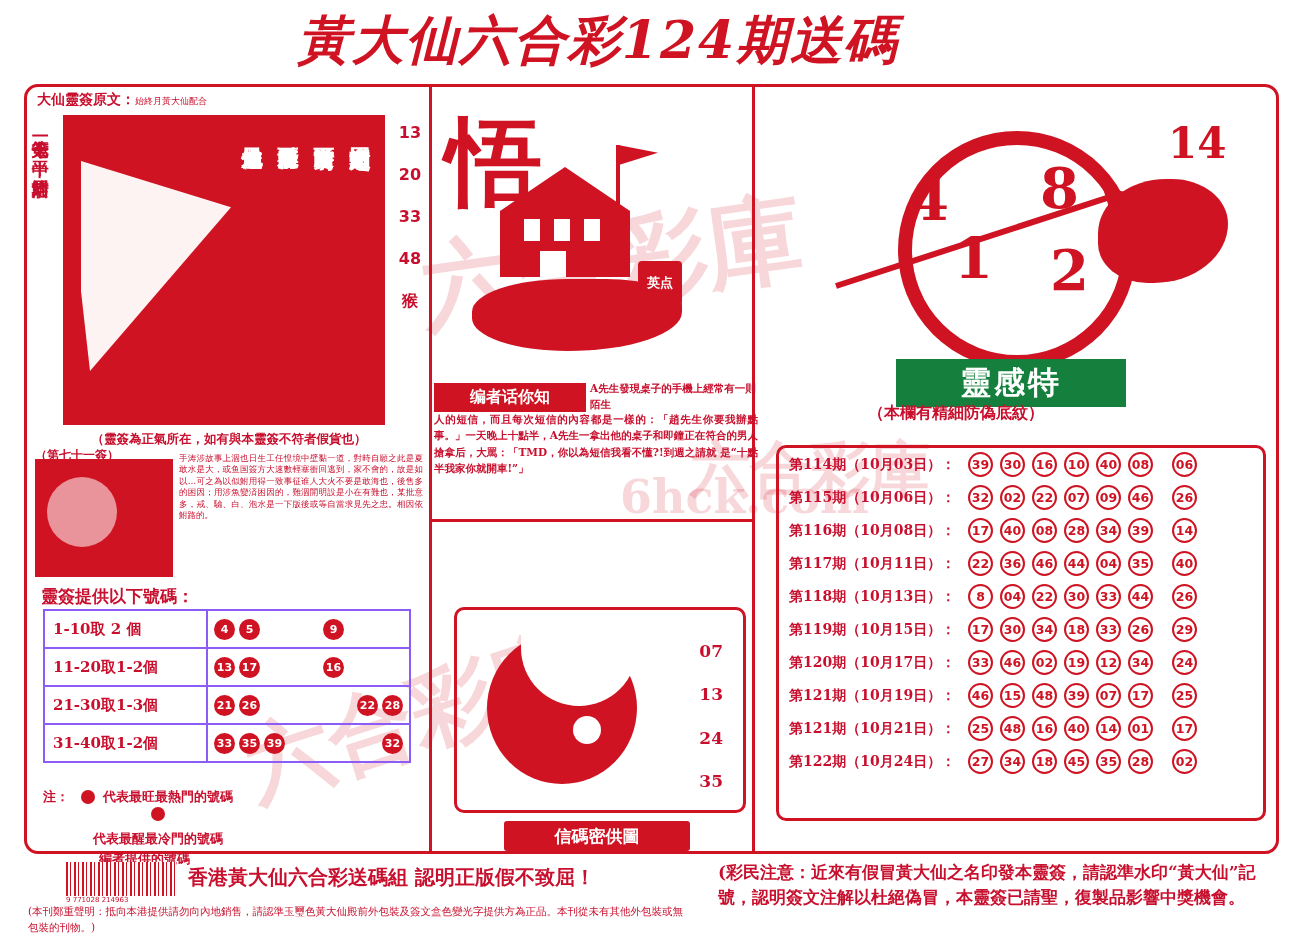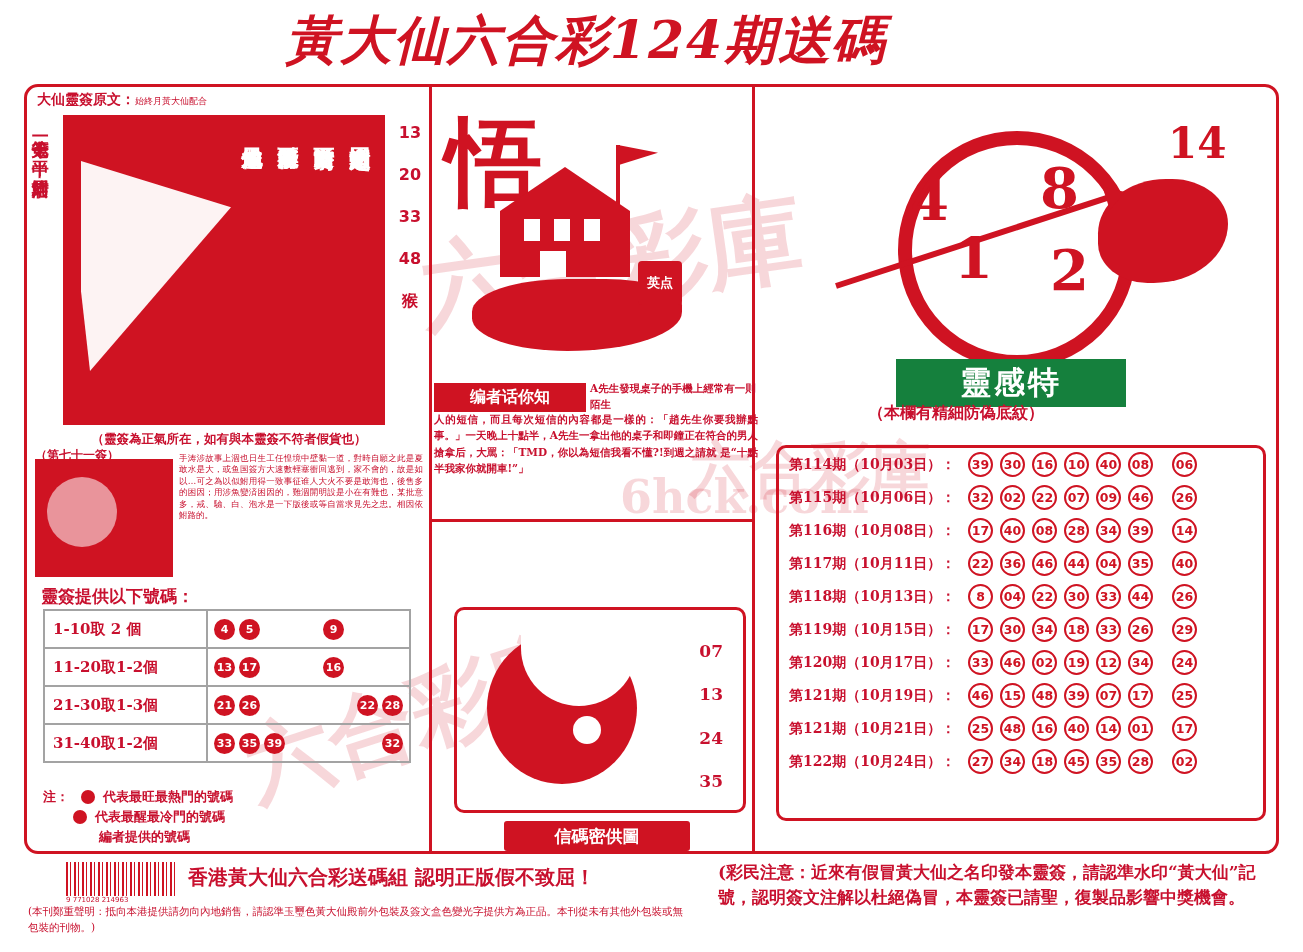--- a/index.html
+++ b/index.html
@@ -8,21 +8,21 @@
     background:#ffffff;
     font-family:"DejaVu Sans","Liberation Sans",sans-serif;
     color:#c8102e;
     position:relative;
     overflow:hidden;
   }
   .page{position:absolute;inset:0;}
 
   
   .header{
-    position:absolute;top:6px;left:0;width:1172px;
+    position:absolute;top:6px;left:12px;width:1172px;
     text-align:center;
   }
   .header .title{
     font-family:"DejaVu Serif","Liberation Serif",serif;
     font-size:52px;font-weight:bold;color:#cf1322;
     letter-spacing:2px;
     font-style:italic;
     white-space:nowrap;
   }
 
@@ -93,21 +93,21 @@
   }
   .codes-title{
     position:absolute;left:14px;top:498px;font-size:17px;font-weight:bold;
     font-family:"DejaVu Serif","Liberation Serif",serif;
   }
   .codes-table{
     position:absolute;left:16px;top:522px;width:368px;
     border-collapse:collapse;
   }
   .codes-table td{
-    border:2px solid #a3a3a3;height:34px;font-size:15px;font-weight:bold;
+    border:2px solid #8b5cf6;height:34px;font-size:15px;font-weight:bold;
     font-family:"DejaVu Serif","Liberation Serif",serif;
     vertical-align:middle;
   }
   .codes-table td.lbl{width:152px;padding-left:8px;}
   .codes-table td.balls{padding:0 6px;}
   .ballrow{display:flex;align-items:center;gap:4px;}
   .ball{
     display:inline-flex;align-items:center;justify-content:center;
     width:21px;height:21px;border-radius:50%;
     background:#cf1322;color:#ffffff;font-size:11px;font-weight:bold;
@@ -378,21 +378,21 @@
       </tr>
     </tbody>
       </table>
 
     <div class="legend">
       <div class="row">
         <span class="lbl-note">注：</span>
         <span class="dot"></span>
         <span>代表最旺最熱門的號碼</span>
       </div>
-      <div class="row" style="margin-left:30px;">
+      <div class="row" style="margin-left:40px;flex-direction:column;">
         <span class="dot"></span>
         <span>代表最醒最冷門的號碼</span>
       </div>
       <div class="row" style="margin-left:56px;">
         <span>編者提供的號碼</span>
       </div>
     </div>
   </div>
 
   <div class="col-mid">

